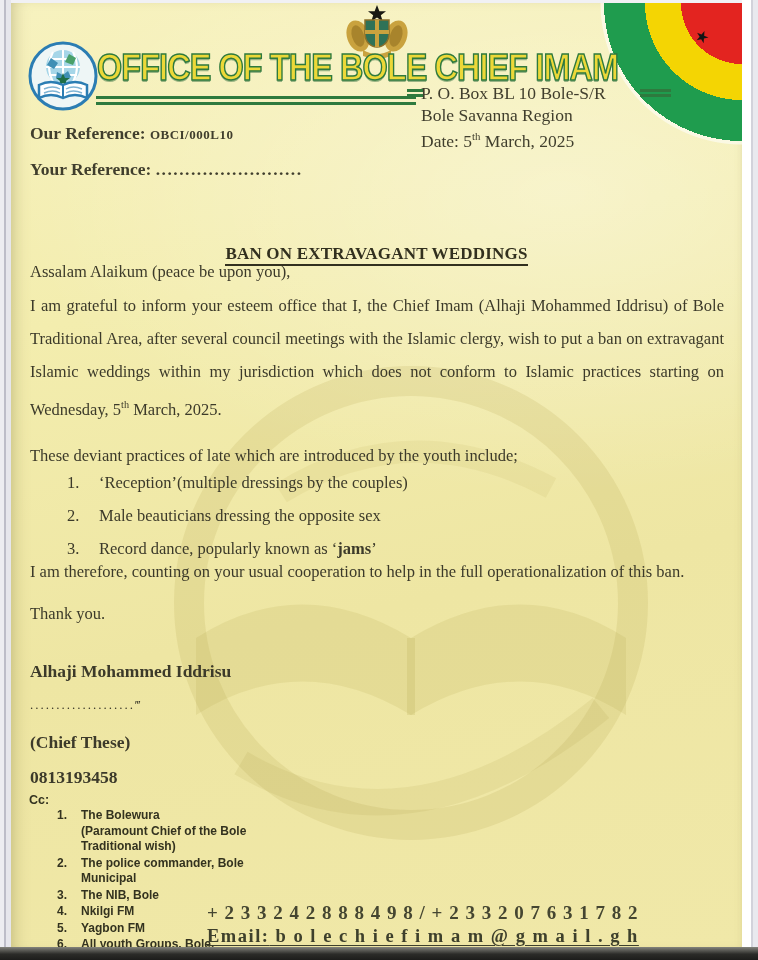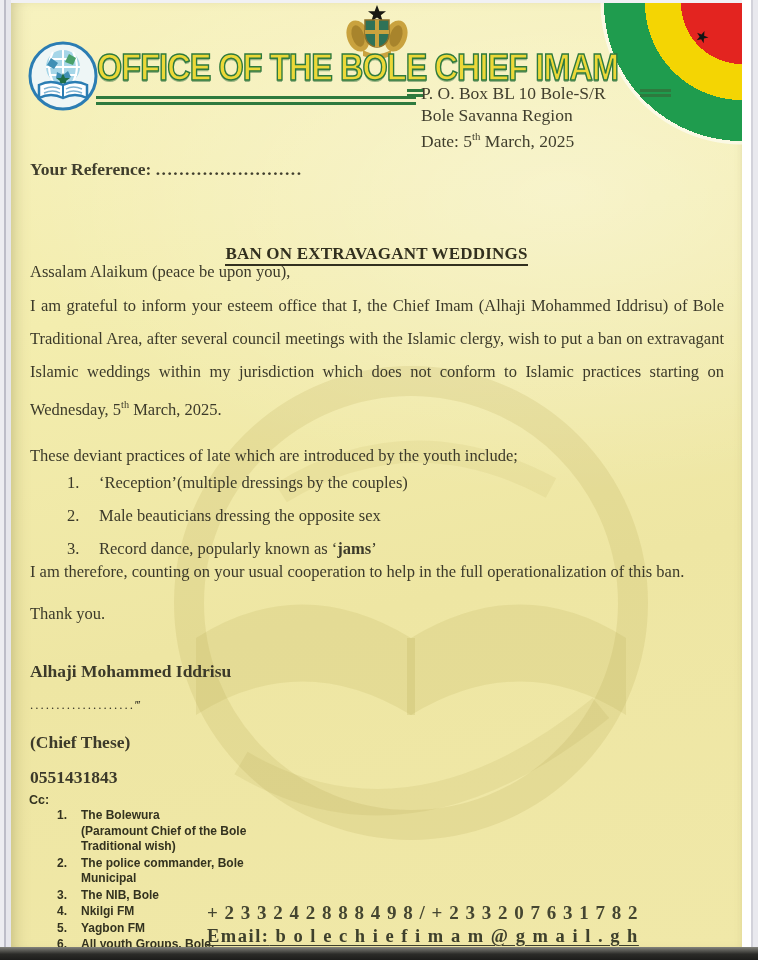--- a/index.html
+++ b/index.html
@@ -152,20 +152,24 @@
     <div class="rule rule-a"></div>
     <div class="rule rule-b"></div>
     <div class="rule rule-c"></div>
 
     <div class="address">
       <div>P. O. Box BL 10 Bole-S/R</div>
       <div>Bole Savanna Region</div>
       <div><span>Date: 5</span><sup>th</sup><span> March, 2025</span></div>
     </div>
 
+    <div class="refline ref-our">
+      <span>Our Reference:</span>
+      <span class="ref-value">OBCI/000L10</span>
+    </div>
     <div class="refline ref-your">
       <span>Your Reference:</span>
       <span class="ref-dots">.........................</span>
     </div>
 
     <div class="subject-wrap">
       <span class="subject">BAN ON EXTRAVAGANT WEDDINGS</span>
     </div>
 
     <p class="bodytext salutation">Assalam Alaikum (peace be upon you),</p>
@@ -189,21 +193,21 @@
         <span><span>Record dance, popularly known as ‘</span><b>jams</b><span>’</span></span>
       </div>
     </div>
 
     <p class="bodytext para-closing">I am therefore, counting on your usual cooperation to help in the full operationalization of this ban.</p>
     <p class="bodytext thanks">Thank you.</p>
 
     <div class="sig-name">Alhaji Mohammed Iddrisu</div>
     <div class="sig-dots">....................‴</div>
     <div class="sig-title">(Chief These)</div>
-    <div class="sig-phone">0551431843</div>
+    <div class="sig-phone">0813193458</div>
 
     <div class="cc-label">Cc:</div>
     <div class="cc-list">
       <div class="cc-item">
         <span class="num">1.</span>
         <span>
             <div>The Bolewura</div>
             <div>(Paramount Chief of the Bole</div>
             <div>Traditional wish)</div>
           </span>

